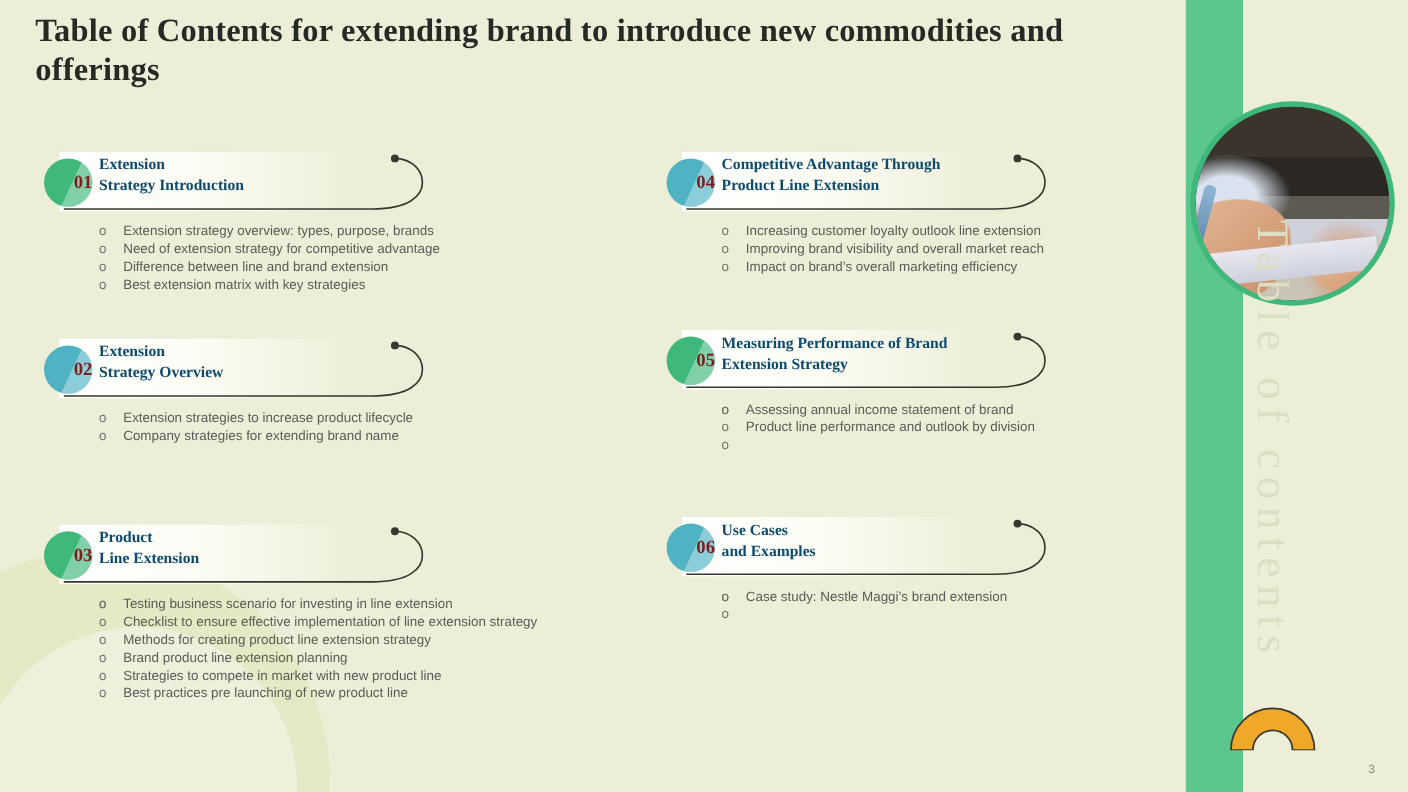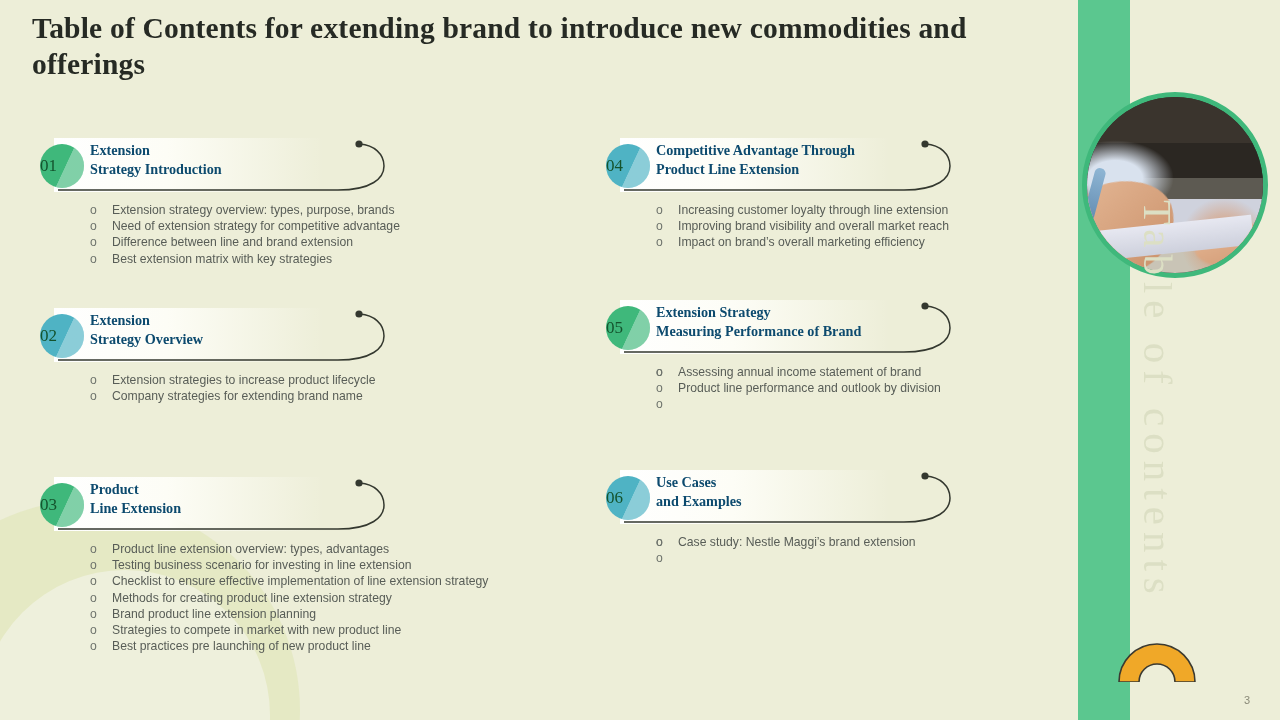--- a/index.html
+++ b/index.html
@@ -143,25 +143,25 @@
     position:absolute;
     left:22px; top:0;
     height:54px;
     background:linear-gradient(to right,#ffffff 0%,#fdfdf6 42%,rgba(247,248,228,0) 100%);
   }
   .num-badge{
     position:absolute;
     left:8px; top:6px;
     width:44px; height:44px;
     border-radius:50%;
-    display:flex; align-items:center; justify-content:flex-start;
+    display:flex; align-items:center; justify-content:flex-end;
     font-family:"Liberation Serif", serif;
     font-size:17px;
-    font-weight:normal;
-    color:#14532d;
+    font-weight:bold;
+    color:#7f1d1d;
     z-index:3;
   }
   .num-badge::after{
     content:"";
     position:absolute;
     left:0; top:0; right:0; bottom:0;
     border-radius:50%;
     background:linear-gradient(115deg,rgba(255,255,255,0) 55%,rgba(255,255,255,.34) 56%);
   }
   .head-text{
@@ -279,21 +279,21 @@
         </svg>
         <div class="num-badge" style="background: rgb(63, 184, 123);">
           <span style="position: relative; z-index: 2;">03</span>
         </div>
         <div class="head-text">
           <div>Product</div>
           <div>Line Extension</div>
         </div>
       </div>
       <ul class="bullets">
-        <li><span class="mk">o</span><span>Product line extension overview:  types, advantages</span></li>
+        <li><span class="mk">o</span></li>
         <li><span class="mk">o</span><span>Testing business scenario for investing in line extension</span></li>
         <li><span class="mk">o</span><span>Checklist to ensure effective  implementation  of line extension strategy</span></li>
         <li><span class="mk">o</span><span>Methods for creating product line extension strategy</span></li>
         <li><span class="mk">o</span><span>Brand product line extension planning</span></li>
         <li><span class="mk">o</span><span>Strategies to compete in market with new product line</span></li>
         <li><span class="mk">o</span><span>Best practices pre launching of new product line</span></li>
       </ul>
     </div>
   </div>
 <div class="col col-right" id="col-right">
@@ -306,38 +306,38 @@
         </svg>
         <div class="num-badge" style="background: rgb(79, 179, 196);">
           <span style="position: relative; z-index: 2;">04</span>
         </div>
         <div class="head-text">
           <div>Competitive Advantage Through</div>
           <div>Product Line Extension</div>
         </div>
       </div>
       <ul class="bullets">
-        <li><span class="mk">o</span><span>Increasing  customer loyalty through  line extension</span></li>
+        <li><span class="mk">o</span><span>Increasing  customer loyalty outlook  line extension</span></li>
         <li><span class="mk">o</span><span>Improving  brand visibility and overall  market reach</span></li>
         <li><span class="mk">o</span><span>Impact on brand’s overall  marketing efficiency</span></li>
       </ul>
     </div>
     <div class="section" style="position: absolute; top: 300px; left: 0px;">
       <div class="head">
         <div class="head-panel" style="width: 270px;"></div>
         <svg class="rule-svg" width="346" height="60" viewBox="0 0 346 60">
           <path d="M4,52 L284,52 C318,52 330,40 330,28 C330,16 320,7 306,6" fill="none" stroke="#34382f" stroke-width="1.5"></path>
           <circle cx="305" cy="6" r="3.6" fill="#34382f"></circle>
         </svg>
         <div class="num-badge" style="background: rgb(63, 184, 123);">
           <span style="position: relative; z-index: 2;">05</span>
         </div>
         <div class="head-text">
+          <div>Measuring Performance of Brand</div>
           <div>Extension Strategy</div>
-          <div>Measuring Performance of Brand</div>
         </div>
       </div>
       <ul class="bullets">
         <li><span class="mk">o</span></li>
         <li><span class="mk">o</span><span>Assessing annual income statement of brand</span></li>
         <li><span class="mk">o</span><span>Product line performance  and outlook by division</span></li>
         <li><span class="mk">o</span></li>
       </ul>
     </div>
     <div class="section" style="position: absolute; top: 470px; left: 0px;">

